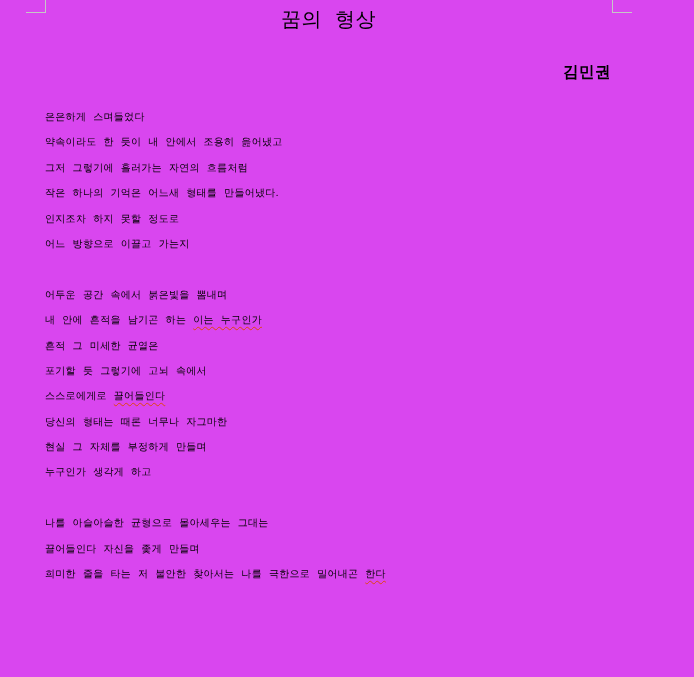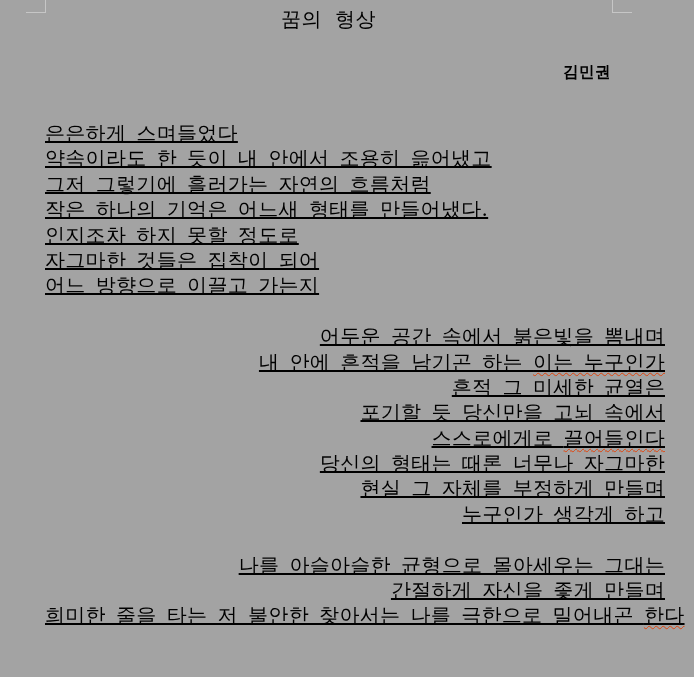--- a/index.html
+++ b/index.html
@@ -5,21 +5,21 @@
   html, body { margin: 0; padding: 0; }
   body {
     width: 694px; height: 677px;
     background: #ffffff;
     font-family: "DejaVu Serif", "Liberation Serif", serif;
     color: #000000;
   }
   .page {
     position: relative;
     width: 694px; height: 677px;
-    background: #a3a3a3;
+    background: #d946ef;
     overflow: hidden;
   }
   .crop-mark {
     position: absolute;
     top: 0;
     width: 19px; height: 12px;
   }
   .crop-mark.left {
     left: 26px;
     border-right: 1px solid #c6c6c6;
@@ -44,25 +44,24 @@
     position: absolute;
     right: 83px; top: 61px;
     font-size: 15.5px;
     line-height: 22px;
     white-space: pre;
     letter-spacing: 0.5px;
     font-weight: bold;
   }
   .poem {
     position: absolute;
-    left: 45px; top: 121px; width: 620px;
-    font-size: 20px;
-    text-decoration: underline;
+    left: 45px; top: 104px; width: 620px;
+    font-size: 10px;
   }
-  .stanza + .stanza { margin-top: 25.4px; text-align: right; }
+  .stanza + .stanza { margin-top: 25.4px; }
   .line {
     height: 25.4px;
     line-height: 25.4px;
     white-space: pre;
     letter-spacing: 0.3px;
     word-spacing: 3.5px;
   }
   .squiggle {
     text-decoration-line: underline;
     text-decoration-style: wavy;
@@ -82,32 +81,31 @@
   <div class="doc-title">꿈의 형상</div>
   <div class="doc-author">김민권</div>
 
   <div class="poem">
       <div class="stanza">
         <div class="line"><span>은은하게 스며들었다</span></div>
         <div class="line"><span>약속이라도 한 듯이 내 안에서 조용히 읊어냈고</span></div>
         <div class="line"><span>그저 그렇기에 흘러가는 자연의 흐름처럼</span></div>
         <div class="line"><span>작은 하나의 기억은 어느새 형태를 만들어냈다.</span></div>
         <div class="line"><span>인지조차 하지 못할 정도로</span></div>
-        <div class="line"><span>자그마한 것들은 집착이 되어</span></div>
         <div class="line"><span>어느 방향으로 이끌고 가는지</span></div>
       </div>
       <div class="stanza">
         <div class="line"><span>어두운 공간 속에서 붉은빛을 뽐내며</span></div>
         <div class="line"><span>내 안에 흔적을 남기곤 하는 </span><span class="squiggle">이는 누구인가</span></div>
         <div class="line"><span>흔적 그 미세한 균열은</span></div>
-        <div class="line"><span>포기할 듯 당신만을 고뇌 속에서</span></div>
+        <div class="line"><span>포기할 듯 그렇기에 고뇌 속에서</span></div>
         <div class="line"><span>스스로에게로 </span><span class="squiggle">끌어들인다</span></div>
         <div class="line"><span>당신의 형태는 때론 너무나 자그마한</span></div>
         <div class="line"><span>현실 그 자체를 부정하게 만들며</span></div>
         <div class="line"><span>누구인가 생각게 하고</span></div>
       </div>
       <div class="stanza">
         <div class="line"><span>나를 아슬아슬한 균형으로 몰아세우는 그대는</span></div>
-        <div class="line"><span>간절하게 자신을 좇게 만들며</span></div>
+        <div class="line"><span>끌어들인다 자신을 좇게 만들며</span></div>
         <div class="line"><span>희미한 줄을 타는 저 불안한 찾아서는 나를 극한으로 밀어내곤 </span><span class="squiggle">한다</span></div>
       </div>
     </div>
 </div>
 
 </body></html>

